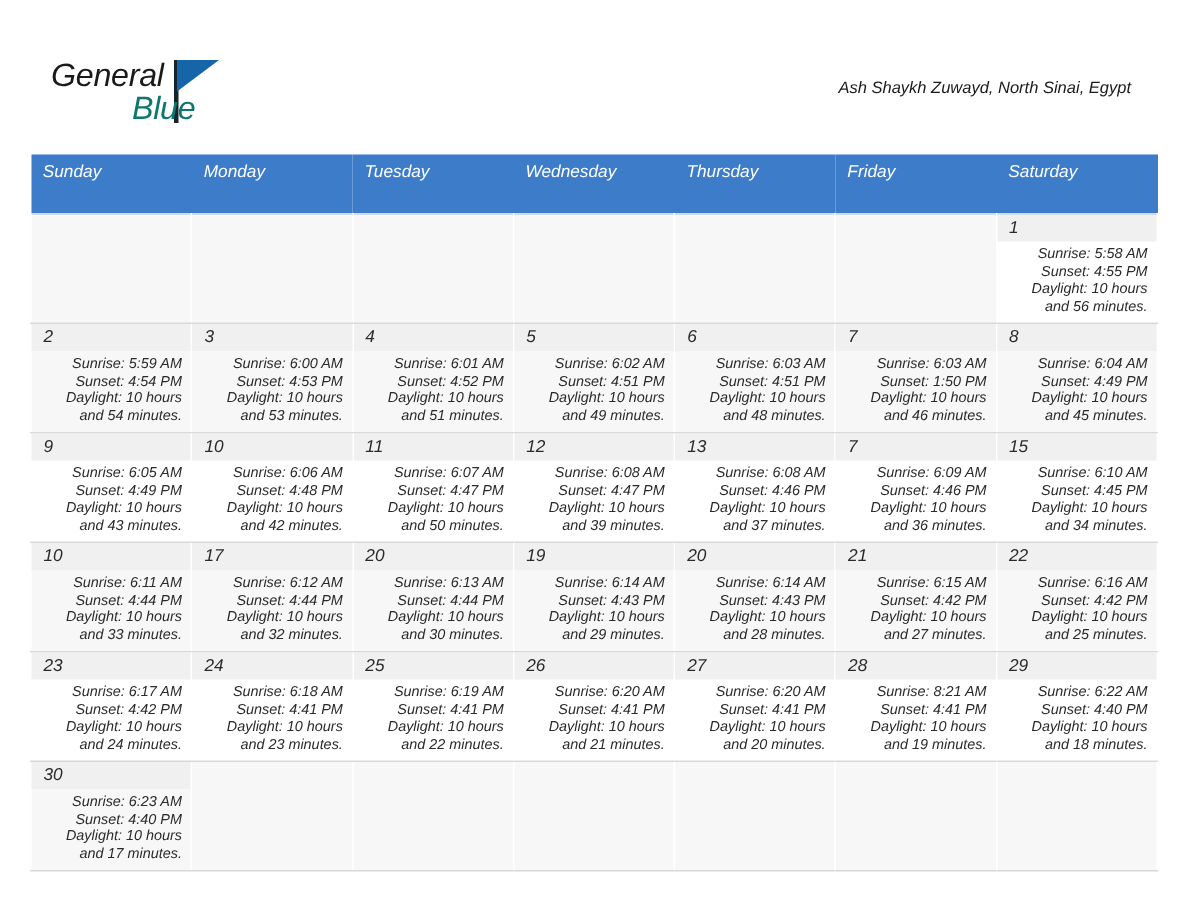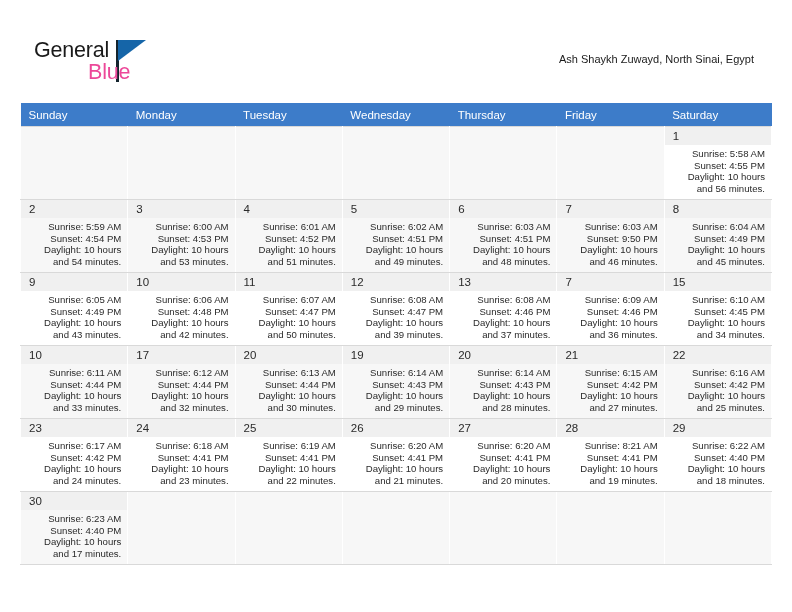--- a/index.html
+++ b/index.html
@@ -12,20 +12,21 @@
     background: #ffffff;
     font-family: "Liberation Sans", sans-serif;
     color: #000000;
     overflow: hidden;
   }
   .page {
     position: relative;
     width: 644px;
     height: 612px;
     box-sizing: border-box;
+    font-style: italic;
   }
 
   
   .header {
     position: absolute;
     left: 0;
     top: 0;
     width: 792px;
     height: 103px;
   }
@@ -43,21 +44,21 @@
     font-size: 21.5px;
     color: #1a1a1a;
     letter-spacing: -0.2px;
     font-family: "Liberation Sans", sans-serif;
   }
   .brand-blue {
     position: absolute;
     left: 54px;
     top: 22px;
     font-size: 21.5px;
-    color: #ec4899;
+    color: #0f766e;
     letter-spacing: -0.2px;
     font-family: "Liberation Sans", sans-serif;
   }
   .brand-flag {
     position: absolute;
     left: 84px;
     top: 2px;
     width: 0;
     height: 0;
     border-top: 21px solid #1565a8;
@@ -101,21 +102,21 @@
     width: 752px;
     border-collapse: collapse;
     table-layout: fixed;
   }
   .calendar th {
     background: #3d7cc9;
     color: #ffffff;
     font-size: 11.5px;
     font-weight: normal;
     text-align: left;
-    padding: 5px 0 5px 8px;
+    padding: 5px 0 21px 8px;
     height: 13px;
     border: none;
   }
   .calendar td {
     vertical-align: top;
     padding: 0;
     height: 72px;
     border-left: 1px solid #ffffff;
     border-right: 1px solid #ffffff;
     border-top: 1px solid #d9d9d9;
@@ -271,21 +272,21 @@
                 <div>Daylight: 10 hours</div>
                 <div>and 48 minutes.</div>
               </div>
             </div>
           </td>
           <td>
             <div class="cell-inner">
               <span class="daynum">7</span>
               <div class="cell-body">
                 <div>Sunrise: 6:03 AM</div>
-                <div>Sunset: 9:50 PM</div>
+                <div>Sunset: 1:50 PM</div>
                 <div>Daylight: 10 hours</div>
                 <div>and 46 minutes.</div>
               </div>
             </div>
           </td>
           <td>
             <div class="cell-inner">
               <span class="daynum">8</span>
               <div class="cell-body">
                 <div>Sunrise: 6:04 AM</div>

